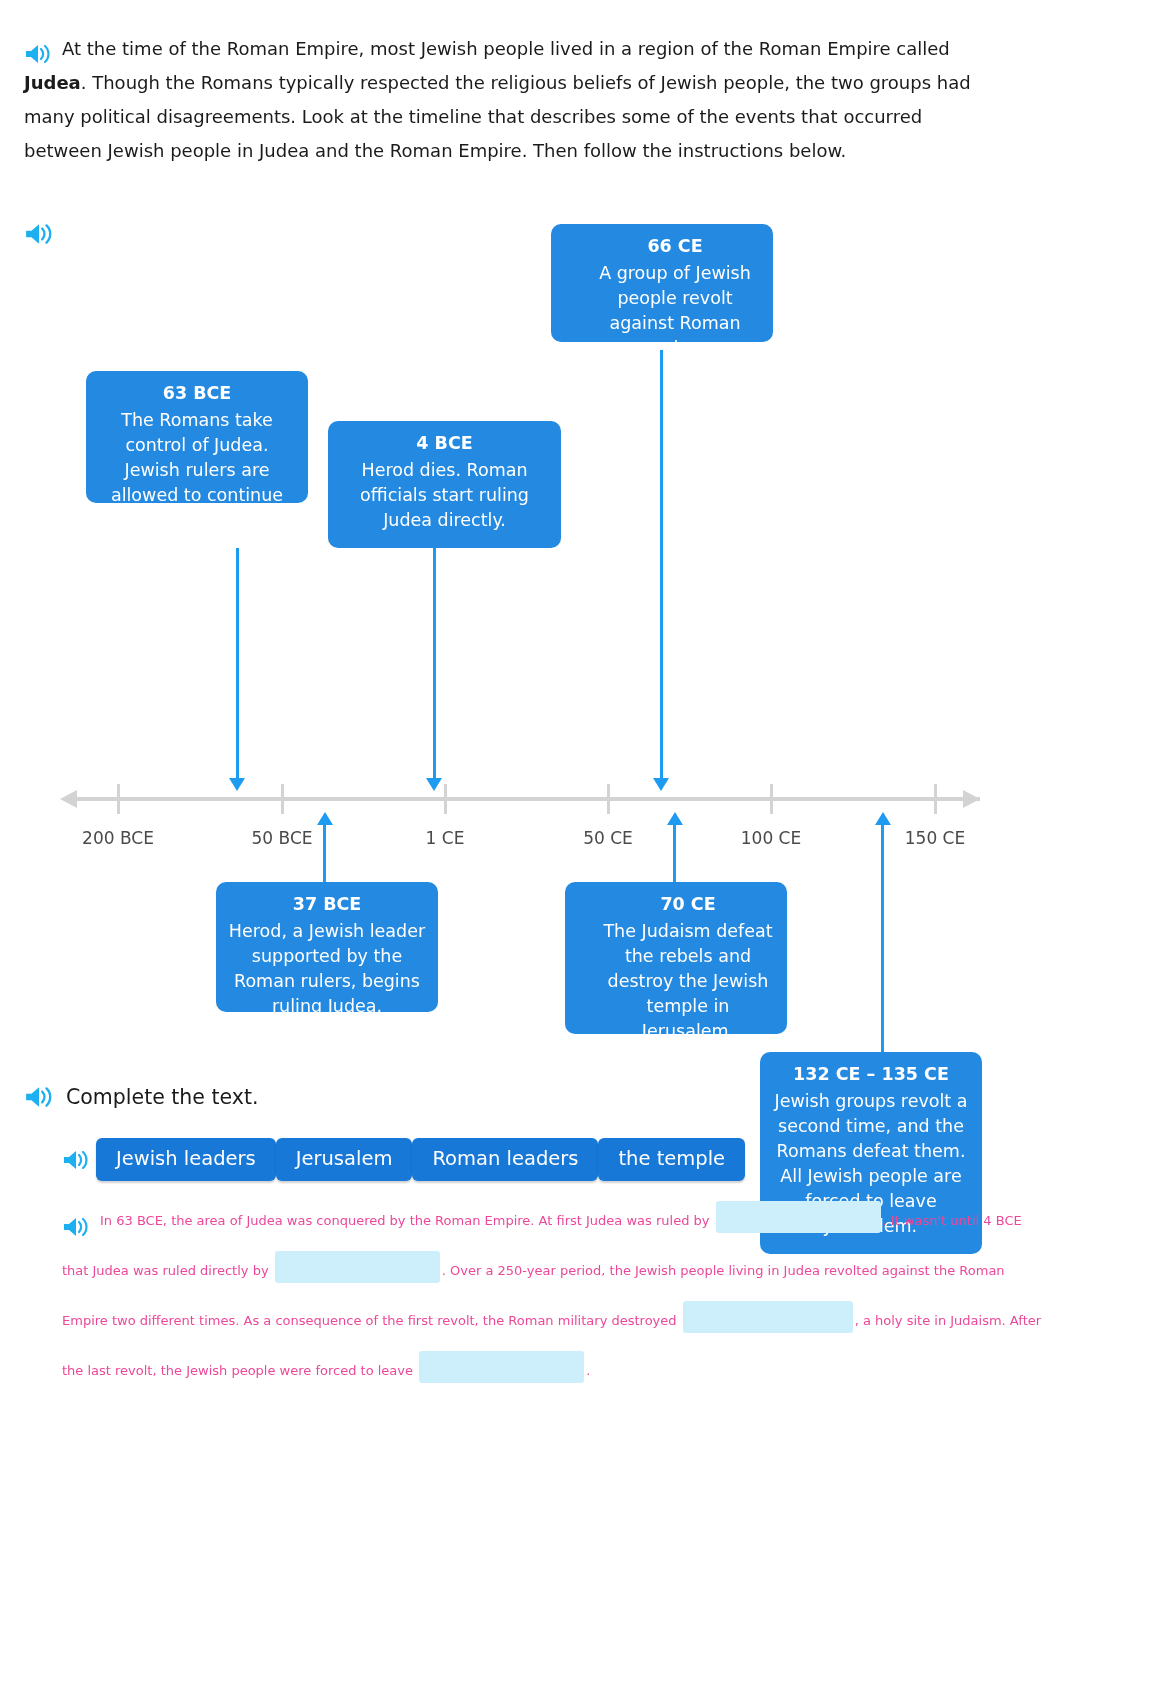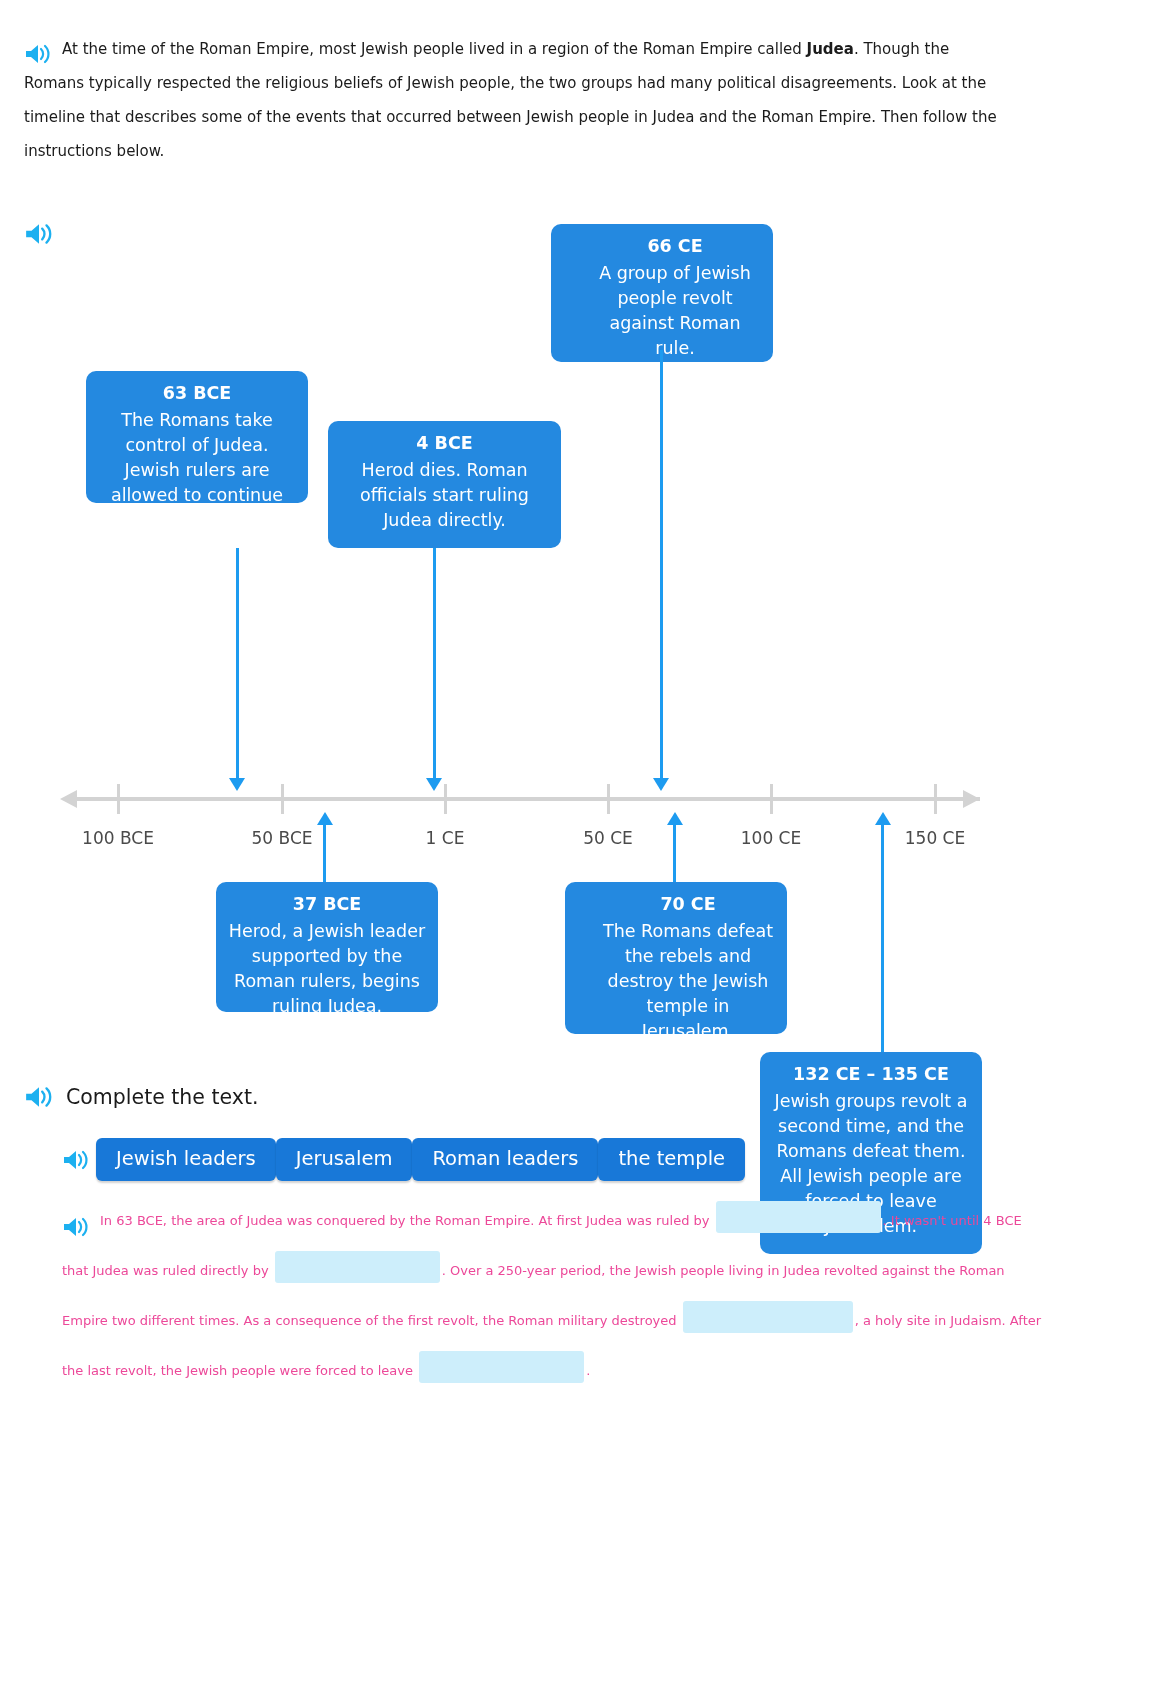--- a/index.html
+++ b/index.html
@@ -23,21 +23,21 @@
     flex: 0 0 auto;
   }
   .spk svg { display: block; }
 
   
   .intro {
     position: absolute;
     left: 24px;
     top: 32px;
     width: 980px;
-    font-size: 15px;
+    font-size: 18px;
     line-height: 34px;
     color: #1b1b1b;
   }
   .intro .spk { margin-right: 10px; position: relative; top: 4px; }
   .intro b { font-weight: bold; }
 
   
   .timeline-audio {
     position: absolute;
     left: 24px;
@@ -211,28 +211,28 @@
   <div class="axis-cap left"></div>
   <div class="axis-cap right"></div>
 
   <div class="tick" style="left:117px"></div>
   <div class="tick" style="left:281px"></div>
   <div class="tick" style="left:444px"></div>
   <div class="tick" style="left:607px"></div>
   <div class="tick" style="left:770px"></div>
   <div class="tick" style="left:934px"></div>
 
-  <div class="tick-label" style="left:118px">100 BCE</div>
+  <div class="tick-label" style="left:118px">200 BCE</div>
   <div class="tick-label" style="left:282px">50 BCE</div>
   <div class="tick-label" style="left:445px">1 CE</div>
   <div class="tick-label" style="left:608px">50 CE</div>
   <div class="tick-label" style="left:771px">100 CE</div>
   <div class="tick-label" style="left:935px">150 CE</div>
 
-  <div class="tl-box" style="left:551px; top:24px; width:222px; height:138px;padding-left:38px;">
+  <div class="tl-box" style="left:551px; top:24px; width:222px; height:118px;padding-left:38px;">
     <span class="yr">66 CE</span>
     <span class="desc">A group of Jewish people revolt against Roman rule.</span>
   </div>
   <div class="tl-conn" style="left:660px; top:150px; height:433px;"></div>
   <div class="tl-arrow down" style="left:653px; top:578px;"></div>
 
   <div class="tl-box" style="left:86px; top:171px; width:222px; height:132px;">
     <span class="yr">63 BCE</span>
     <span class="desc">The Romans take control of Judea. Jewish rulers are allowed to continue ruling.</span>
   </div>
@@ -250,21 +250,21 @@
   <div class="tl-conn" style="left:323px; top:624px; height:58px;"></div>
   <div class="tl-box" style="left:216px; top:482px; width:222px; height:130px; top:682px;">
     <span class="yr">37 BCE</span>
     <span class="desc">Herod, a Jewish leader supported by the Roman rulers, begins ruling Judea.</span>
   </div>
 
   <div class="tl-arrow up" style="left:667px; top:612px;"></div>
   <div class="tl-conn" style="left:673px; top:624px; height:58px;"></div>
   <div class="tl-box" style="left:565px; top:682px; width:222px; height:152px;padding-left:36px;">
     <span class="yr">70 CE</span>
-    <span class="desc">The Romans defeat the rebels and destroy the Jewish temple in Jerusalem.</span>
+    <span class="desc">The Judaism defeat the rebels and destroy the Jewish temple in Jerusalem.</span>
   </div>
 
   <div class="tl-arrow up" style="left:875px; top:612px;"></div>
   <div class="tl-conn" style="left:881px; top:624px; height:228px;"></div>
   <div class="tl-box" style="left:760px; top:852px; width:222px; height:202px;">
     <span class="yr">132 CE – 135 CE</span>
     <span class="desc">Jewish groups revolt a second time, and the Romans defeat them. All Jewish people are forced to leave Jerusalem.</span>
   </div>
 </div>
 

